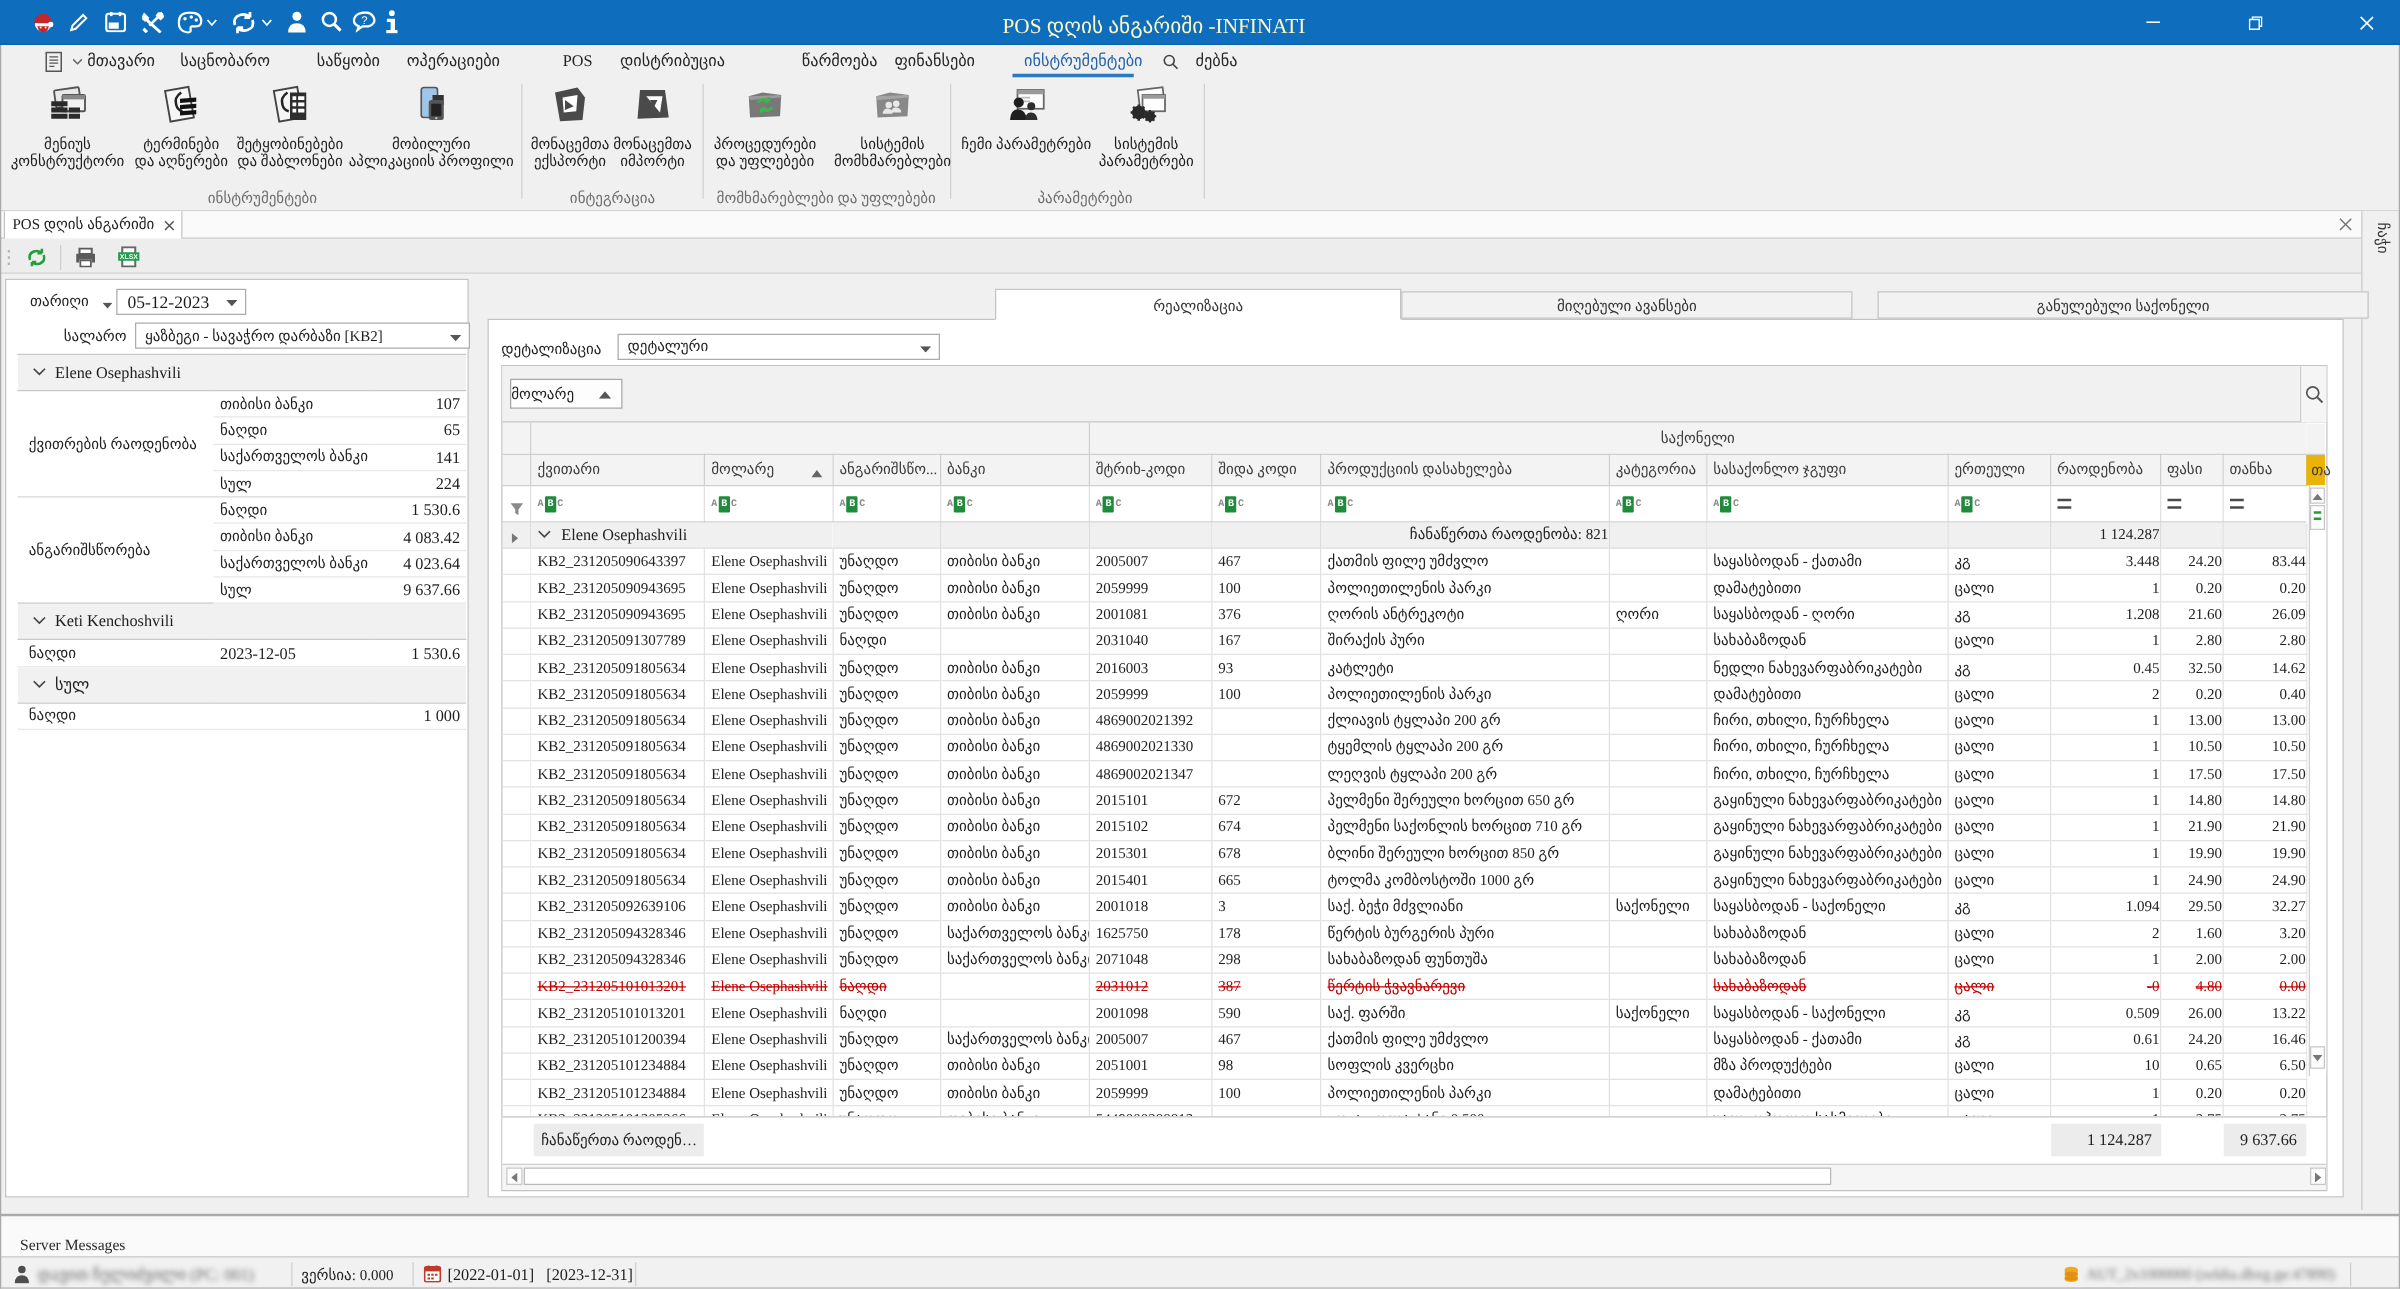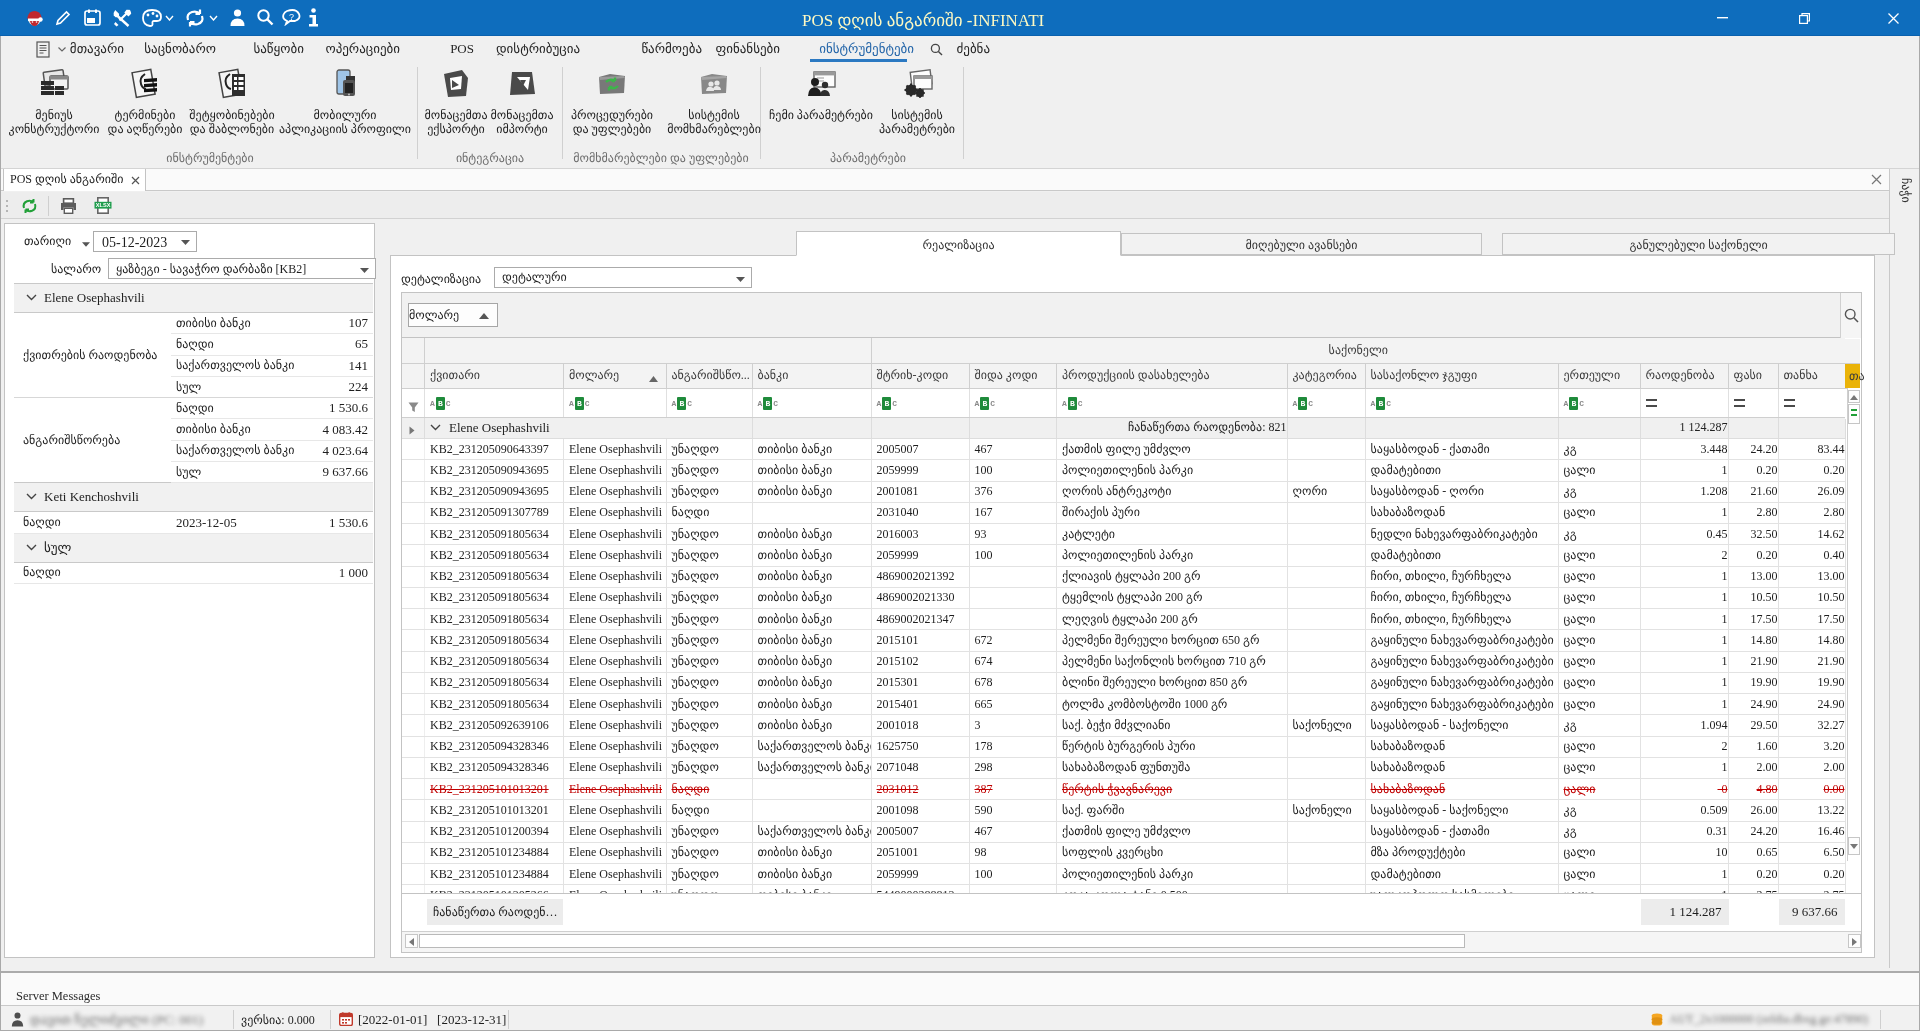--- a/index.html
+++ b/index.html
@@ -860,21 +860,21 @@
                   <td>KB2_231205101200394</td>
                   <td>Elene Osephashvili</td>
                   <td>უნაღდო</td>
                   <td>საქართველოს ბანკი</td>
                   <td>2005007</td>
                   <td>467</td>
                   <td>ქათმის ფილე უმძვლო</td>
                   <td></td>
                   <td>საყასბოდან - ქათამი</td>
                   <td>კგ</td>
-                  <td class="num">0.31</td>
+                  <td class="num">0.61</td>
                   <td class="num">24.20</td>
                   <td class="num">16.46</td>
                 </tr>
 <tr class="dr">
                   <td style="border-right:1px solid #eee"></td>
                   <td>KB2_231205101234884</td>
                   <td>Elene Osephashvili</td>
                   <td>უნაღდო</td>
                   <td>თიბისი ბანკი</td>
                   <td>2051001</td>

